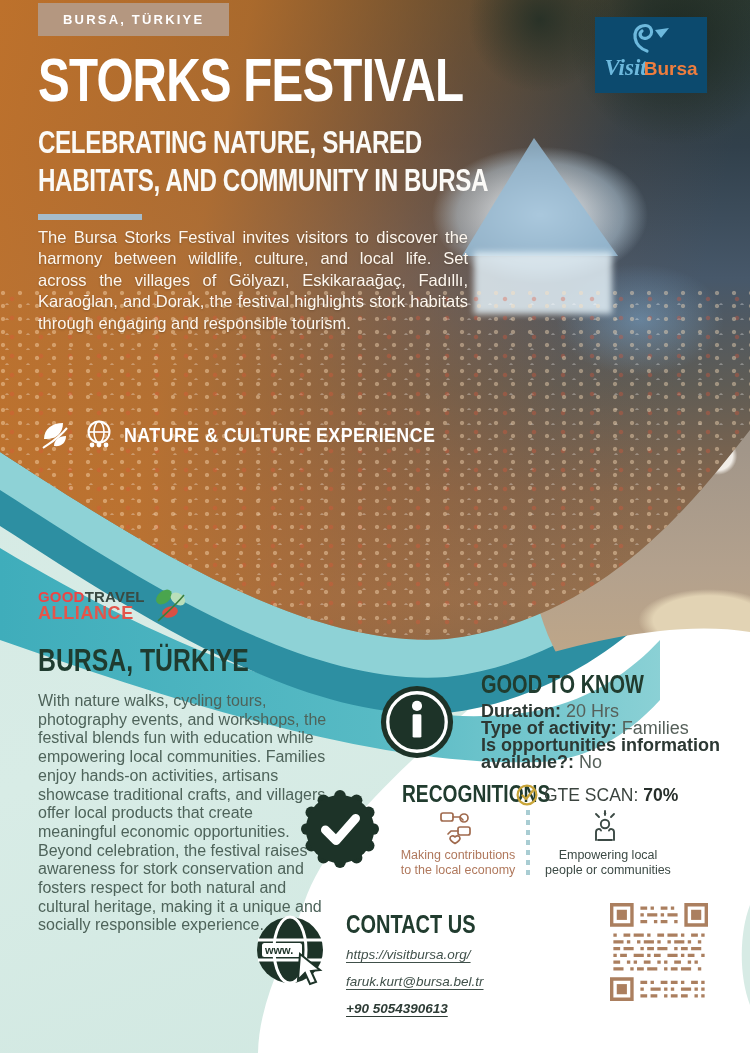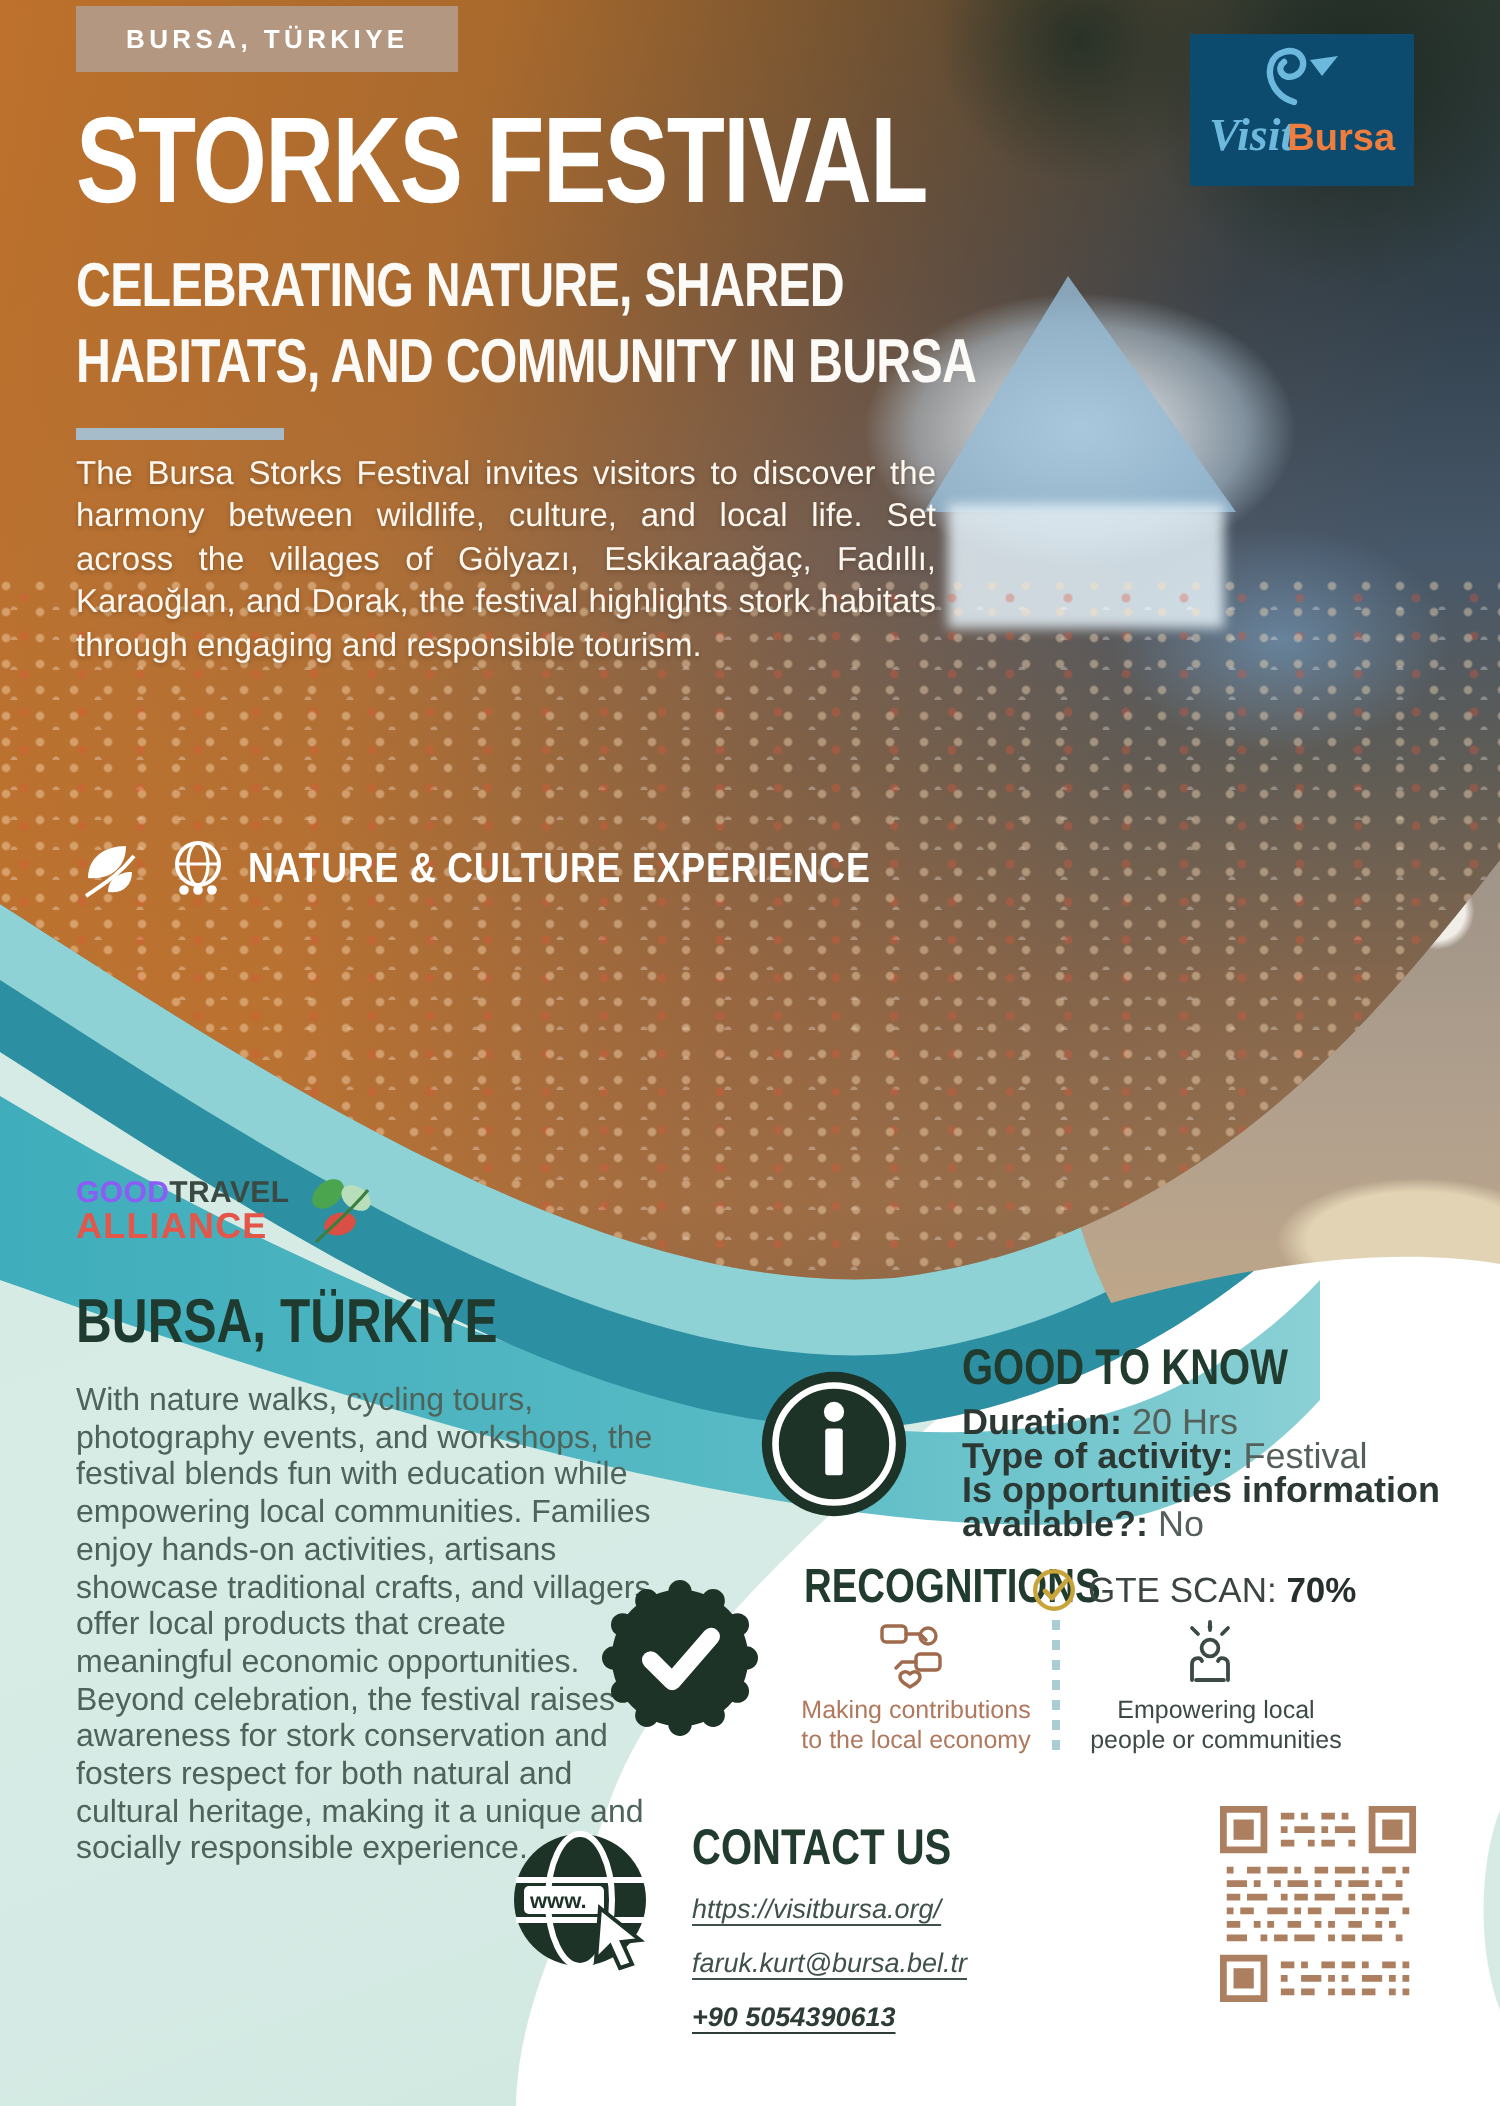--- a/index.html
+++ b/index.html
@@ -61,21 +61,21 @@
   .hero-sub{left:38px;top:124px;font-size:31px;font-weight:bold;color:#fbfaf7;line-height:1.23;letter-spacing:-.5px;}
   .divider{left:38px;top:214px;width:104px;height:6px;background:#a6bccb;}
   .hero-desc{left:38px;top:227px;width:430px;font-size:16.5px;line-height:1.3;color:#fdf7ef;
     text-align:justify;text-shadow:0 1px 2px rgba(60,40,20,.35);}
   .exp-badge{left:40px;top:419px;display:flex;align-items:center;gap:9px;color:#ffffff;}
   .exp-label{font-size:21px;font-weight:bold;letter-spacing:.5px;}
 
   
   .gta{left:38px;top:589px;line-height:1;}
   .gta-row1{font-size:15px;font-weight:bold;letter-spacing:.2px;}
-  .gta-good{color:#8b5cf6;}
+  .gta-good{color:#ef4444;}
   .gta-travel{color:#3a4a42;}
   .gta-alliance{font-size:18px;font-weight:bold;color:#e4554a;letter-spacing:.6px;}
   .gta-leaves{position:absolute;left:112px;top:-4px;}
   .about-h{left:38px;top:643px;font-size:31px;font-weight:bold;color:#1f3b2f;}
   .about-b{left:38px;top:692px;width:292px;font-size:16px;line-height:18.7px;color:#4e635a;}
 
   
   .icon-info{left:378px;top:683px;}
   .gtk-h{left:481px;top:670px;font-size:25px;font-weight:bold;color:#213c2f;}
   .gtk-items{left:481px;top:703px;font-size:18px;line-height:17px;color:#56605a;}
@@ -177,21 +177,21 @@
 
   <svg class="abs icon-info" width="78" height="78" viewBox="0 0 80 80">
     <circle cx="40" cy="40" r="37" fill="#1d3328"></circle>
     <circle cx="40" cy="40" r="30" fill="none" stroke="#ffffff" stroke-width="3.4"></circle>
     <circle cx="40" cy="23.5" r="5.2" fill="#ffffff"></circle>
     <rect x="35.5" y="32" width="9" height="24" rx="1.5" fill="#ffffff"></rect>
   </svg>
   <div class="abs gtk-h"><span class="cx" style="transform:scaleX(.8)">GOOD TO KNOW</span></div>
   <div class="abs gtk-items">
     <div><b>Duration:</b><span> 20 Hrs</span></div>
-    <div><b>Type of activity:</b><span> Festival</span></div>
+    <div><b>Type of activity:</b><span> Families</span></div>
     <div><b>Is opportunities information available?:</b><span> No</span></div>
   </div>
 
   <svg class="abs icon-seal" width="78" height="78" viewBox="0 0 80 80">
     <g fill="#1d3328">
       <circle cx="74" cy="40" r="6"></circle>
         <circle cx="69.4" cy="57" r="6"></circle>
         <circle cx="57" cy="69.4" r="6"></circle>
       <circle cx="40" cy="74" r="6"></circle>
         <circle cx="23" cy="69.4" r="6"></circle>

